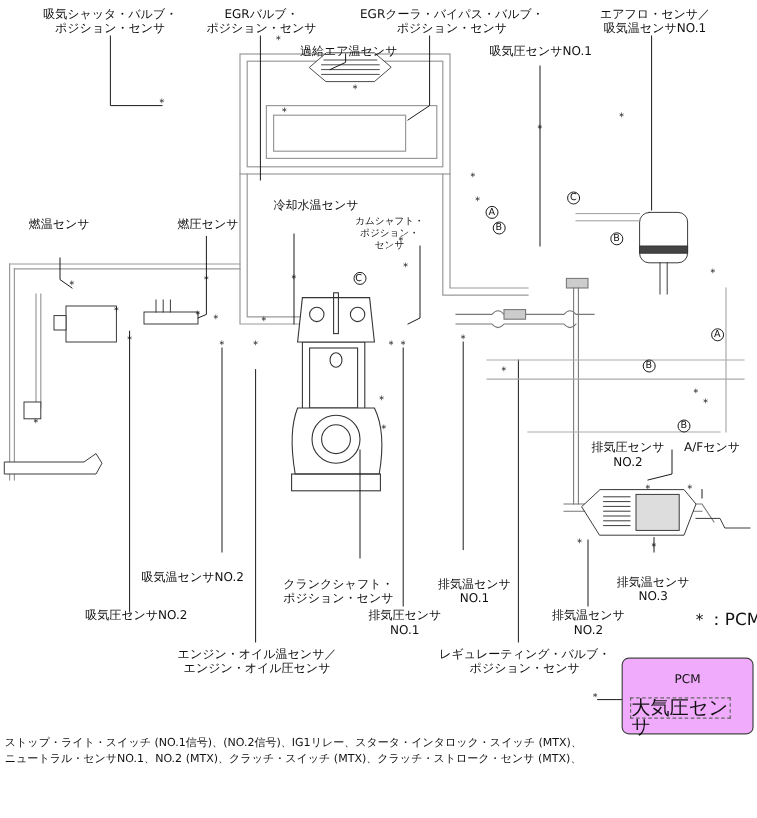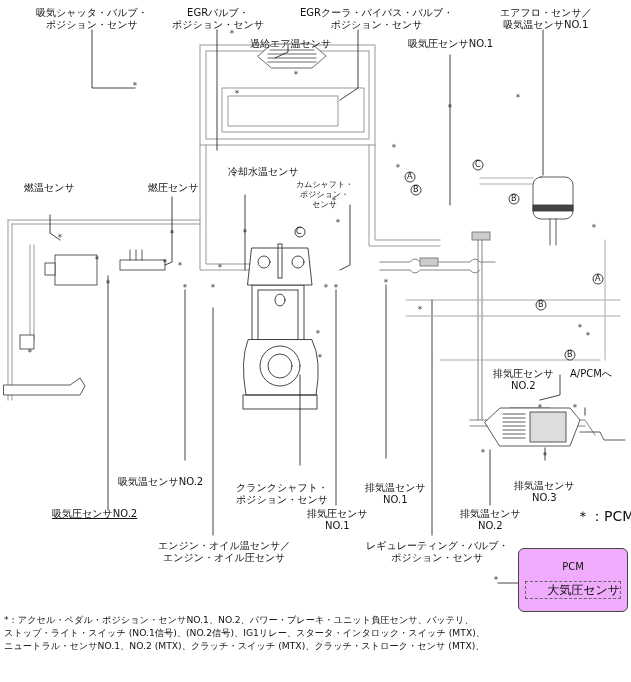--- a/index.html
+++ b/index.html
@@ -4,21 +4,21 @@
 <style>
   html, body { margin:0; padding:0; background:#ffffff; }
   body { width:631px; height:682px; position:relative; overflow:hidden;
          font-family:"DejaVu Sans", sans-serif; color:#111; }
   #diagram { position:absolute; left:0; top:0; width:631px; height:682px; }
   .lbl { position:absolute; font-size:10px; line-height:12px; text-align:center; white-space:nowrap; color:#111; }
   .footnote { position:absolute; left:4px; top:613px; font-size:9.2px; line-height:13px; color:#111; white-space:nowrap; }
   .footnote div { height:13px; }
   .pcm-box { position:absolute; left:518px; top:548px; width:108px; height:62px; border:1px solid #444; border-radius:6px; background:#f0abfc; }
   .pcm-title { position:absolute; left:0; right:0; top:12px; text-align:center; font-size:10px; }
-  .pcm-inner { position:absolute; left:6px; right:6px; top:32px; height:16px; border:1px dashed #666; text-align:right; font-size:12px; line-height:16px; }
+  .pcm-inner { position:absolute; left:6px; right:18px; top:32px; height:16px; border:1px dashed #666; text-align:left; font-size:16px; line-height:16px; }
   .legend { position:absolute; left:576px; top:508px; font-size:14px; white-space:nowrap; }
 </style>
 </head>
 <body>
 
 <svg id="diagram" viewBox="0 0 631 682" xmlns="http://www.w3.org/2000/svg">
   <g fill="none" stroke-linecap="square">
 
     <g stroke="#999" stroke-width="1">
       <rect x="200" y="45" width="175" height="100"></rect>
@@ -215,58 +215,57 @@
 <div class="lbl" style="left:212px;top:166px;margin-left:16px;">冷却水温センサ</div>
 <div class="lbl" style="left:296px;top:180px;font-size:8px;line-height:10px;">
   <div>カムシャフト・</div>
   <div>ポジション・</div>
   <div>センサ</div>
 </div>
 <div class="lbl" style="left:493px;top:368px;">
   <div>排気圧センサ</div>
   <div>NO.2</div>
 </div>
-<div class="lbl" style="left:570px;top:368px;">A/PCMへ</div>
+<div class="lbl" style="left:570px;top:368px;">A/Fセンサ</div>
 
 <div class="lbl" style="left:118px;top:476px;">吸気温センサNO.2</div>
-<div class="lbl" style="left:52px;top:508px;text-decoration:underline;">吸気圧センサNO.2</div>
+<div class="lbl" style="left:71px;top:508px;">吸気圧センサNO.2</div>
 <div class="lbl" style="left:236px;top:482px;">
   <div>クランクシャフト・</div>
   <div>ポジション・センサ</div>
 </div>
 <div class="lbl" style="left:365px;top:482px;">
   <div>排気温センサ</div>
   <div>NO.1</div>
 </div>
 <div class="lbl" style="left:307px;top:508px;">
   <div>排気圧センサ</div>
   <div>NO.1</div>
 </div>
 <div class="lbl" style="left:514px;top:480px;">
   <div>排気温センサ</div>
   <div>NO.3</div>
 </div>
 <div class="lbl" style="left:460px;top:508px;">
   <div>排気温センサ</div>
   <div>NO.2</div>
 </div>
-<div class="lbl" style="left:148px;top:540px;margin-left:10px;">
+<div class="lbl" style="left:148px;top:540px;">
   <div>エンジン・オイル温センサ／</div>
   <div>エンジン・オイル圧センサ</div>
 </div>
 <div class="lbl" style="left:366px;top:540px;">
   <div>レギュレーティング・バルブ・</div>
   <div>ポジション・センサ</div>
 </div>
 
 <div class="legend">＊：PCMへ</div>
 
 <span class="lbl" style="left:494px;top:575px;font-size:8px;">*</span>
 <div class="pcm-box">
   <div class="pcm-title">PCM</div>
   <div class="pcm-inner">大気圧センサ</div>
 </div>
 
 <div class="footnote">
-  <div>*：アクセル・ペダル・ポジション・センサNO.1、NO.2、パワー・ブレーキ・ユニット負圧センサ、バッテリ、</div>
   <div>ストップ・ライト・スイッチ (NO.1信号)、(NO.2信号)、IG1リレー、スタータ・インタロック・スイッチ (MTX)、</div>
   <div>ニュートラル・センサNO.1、NO.2 (MTX)、クラッチ・スイッチ (MTX)、クラッチ・ストローク・センサ (MTX)、</div>
 </div>
 
 </body></html>

